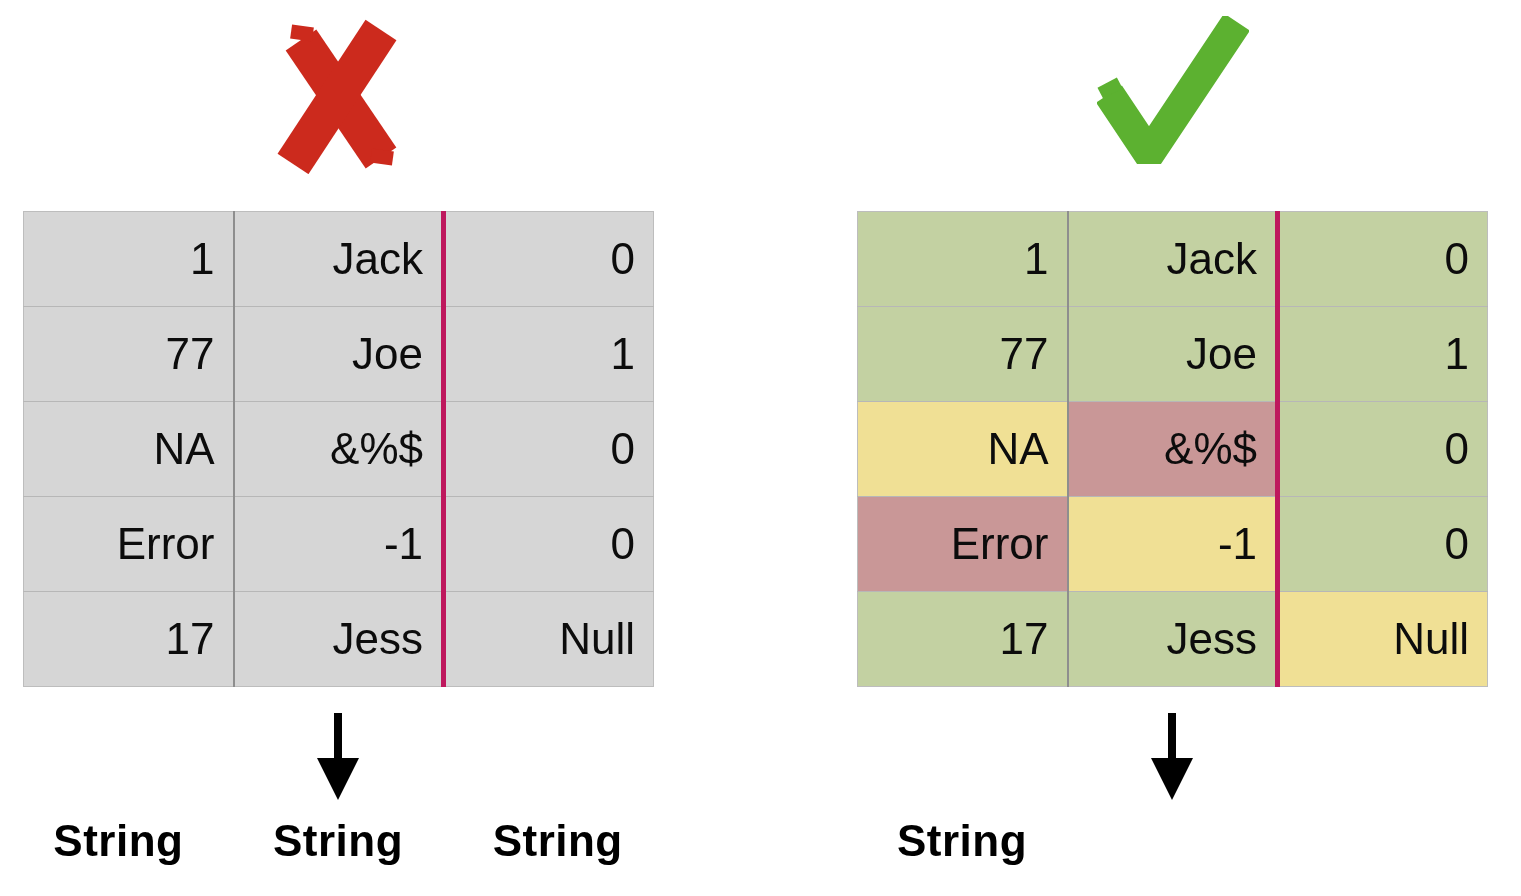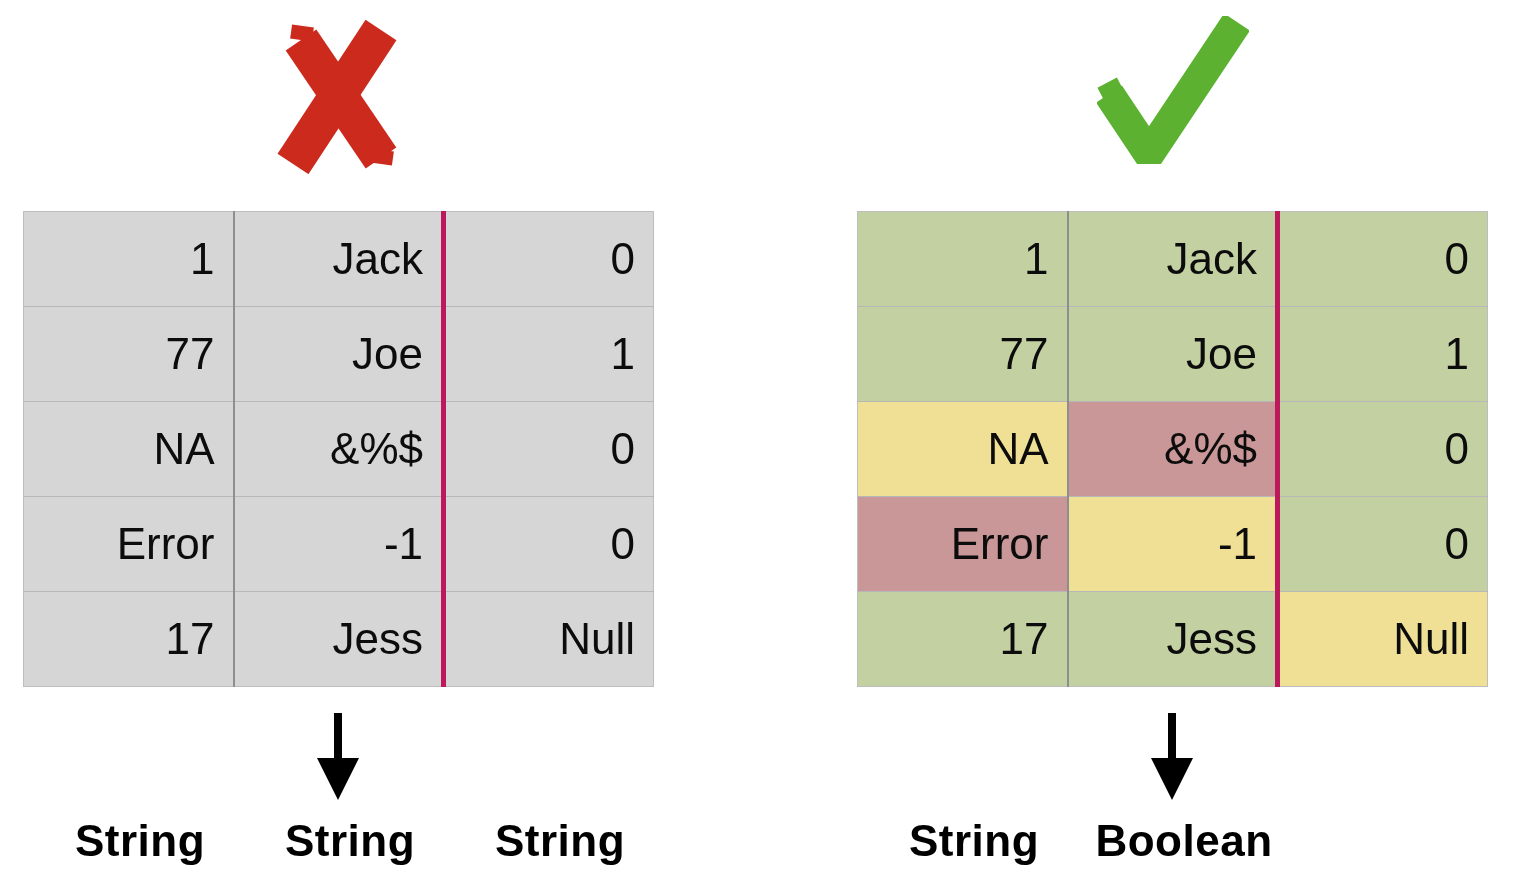--- a/index.html
+++ b/index.html
@@ -37,22 +37,23 @@
 
   .neutral-table td{background:var(--neutral-cell);}
   .valid-table td{border-top-color:#cdcdcd;}
   .state-valid{background:var(--valid-cell);}
   .state-warning{background:var(--warning-cell);}
   .state-error{background:var(--error-cell);}
 
   .down-arrow{position:absolute;top:713px;left:293px;width:44px;height:87px;}
 
   .types-row{
-    position:absolute;top:816px;left:12px;width:630px;
+    position:absolute;top:816px;left:0;width:630px;
     display:flex;
+    gap:29px;
   }
   .types-row .type-label{
     width:210px;text-align:center;
     font-size:44px;font-weight:bold;color:#000000;
     letter-spacing:0.5px;
   }
 </style>
 </head>
 <body>
 
@@ -146,17 +147,16 @@
     </tbody>
       </table>
 
     <svg class="down-arrow" viewBox="0 0 44 87">
       <rect x="18" y="0" width="8" height="48" fill="#000"></rect>
       <polygon points="1,45 43,45 22,87" fill="#000"></polygon>
     </svg>
 
     <div class="types-row">
       <span class="type-label">String</span>
-      <span class="type-label">Boolean</span>
     </div>
   </div>
 
 </div>
 
 </body></html>

